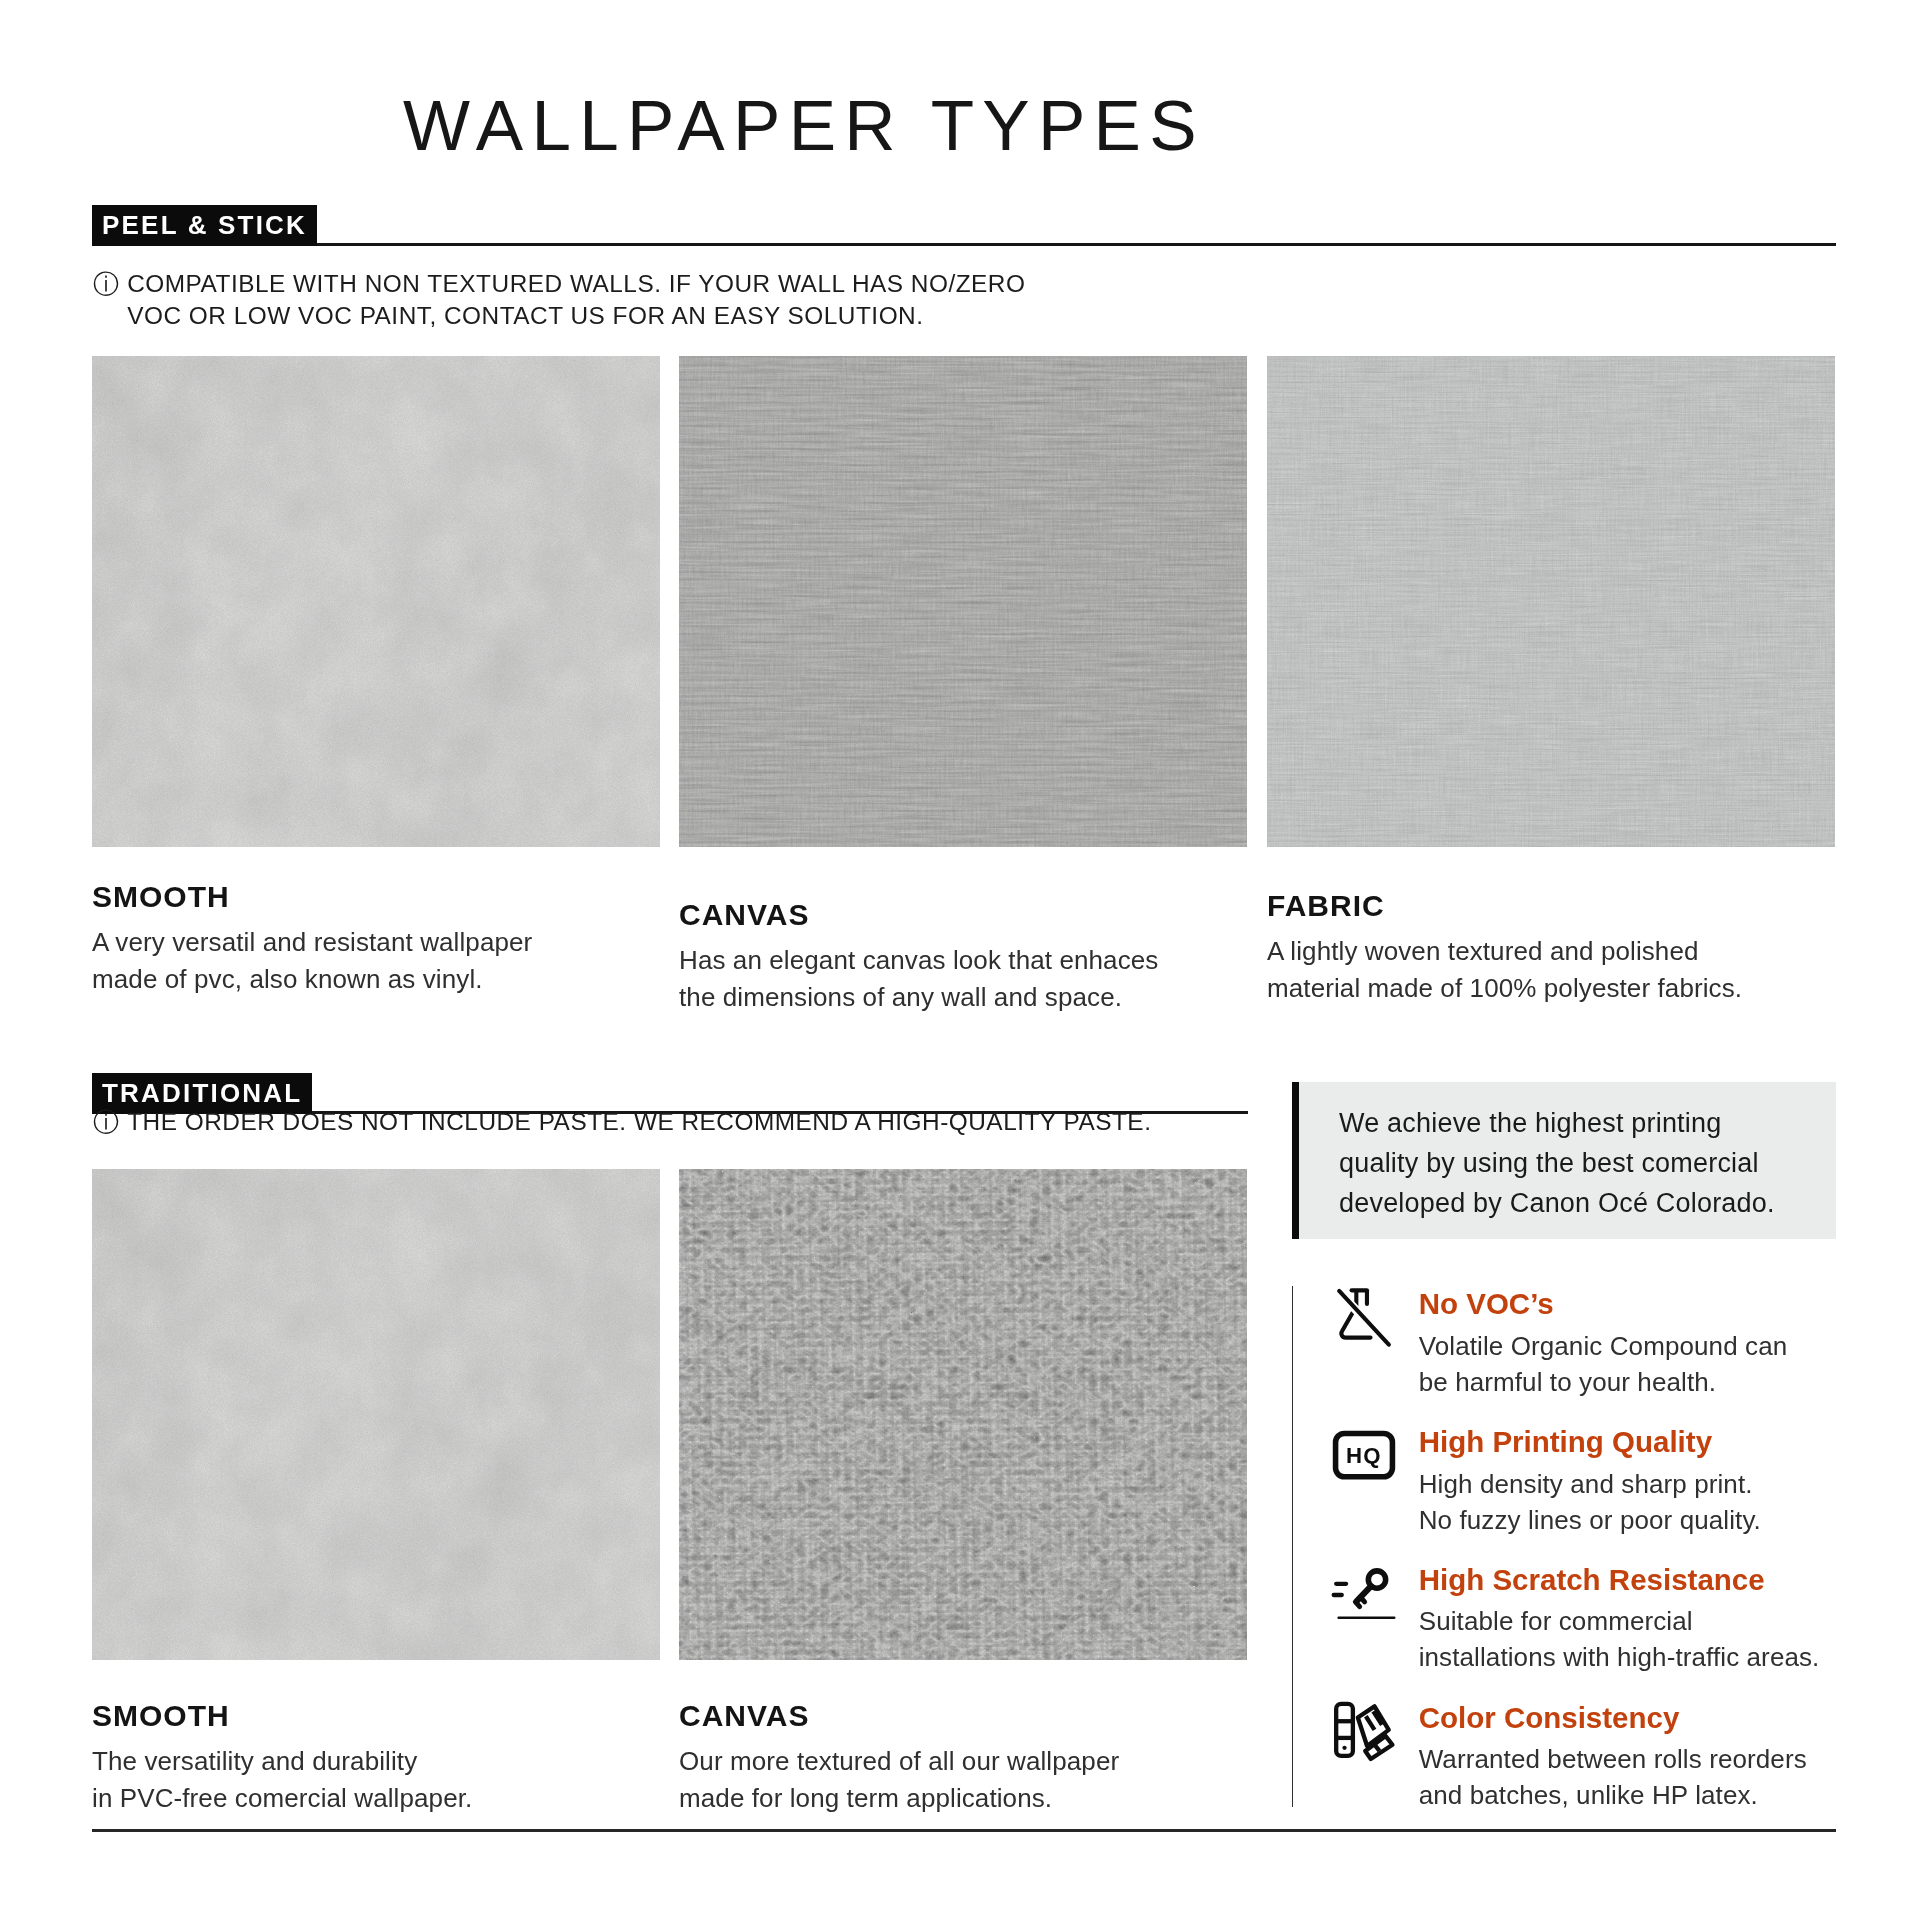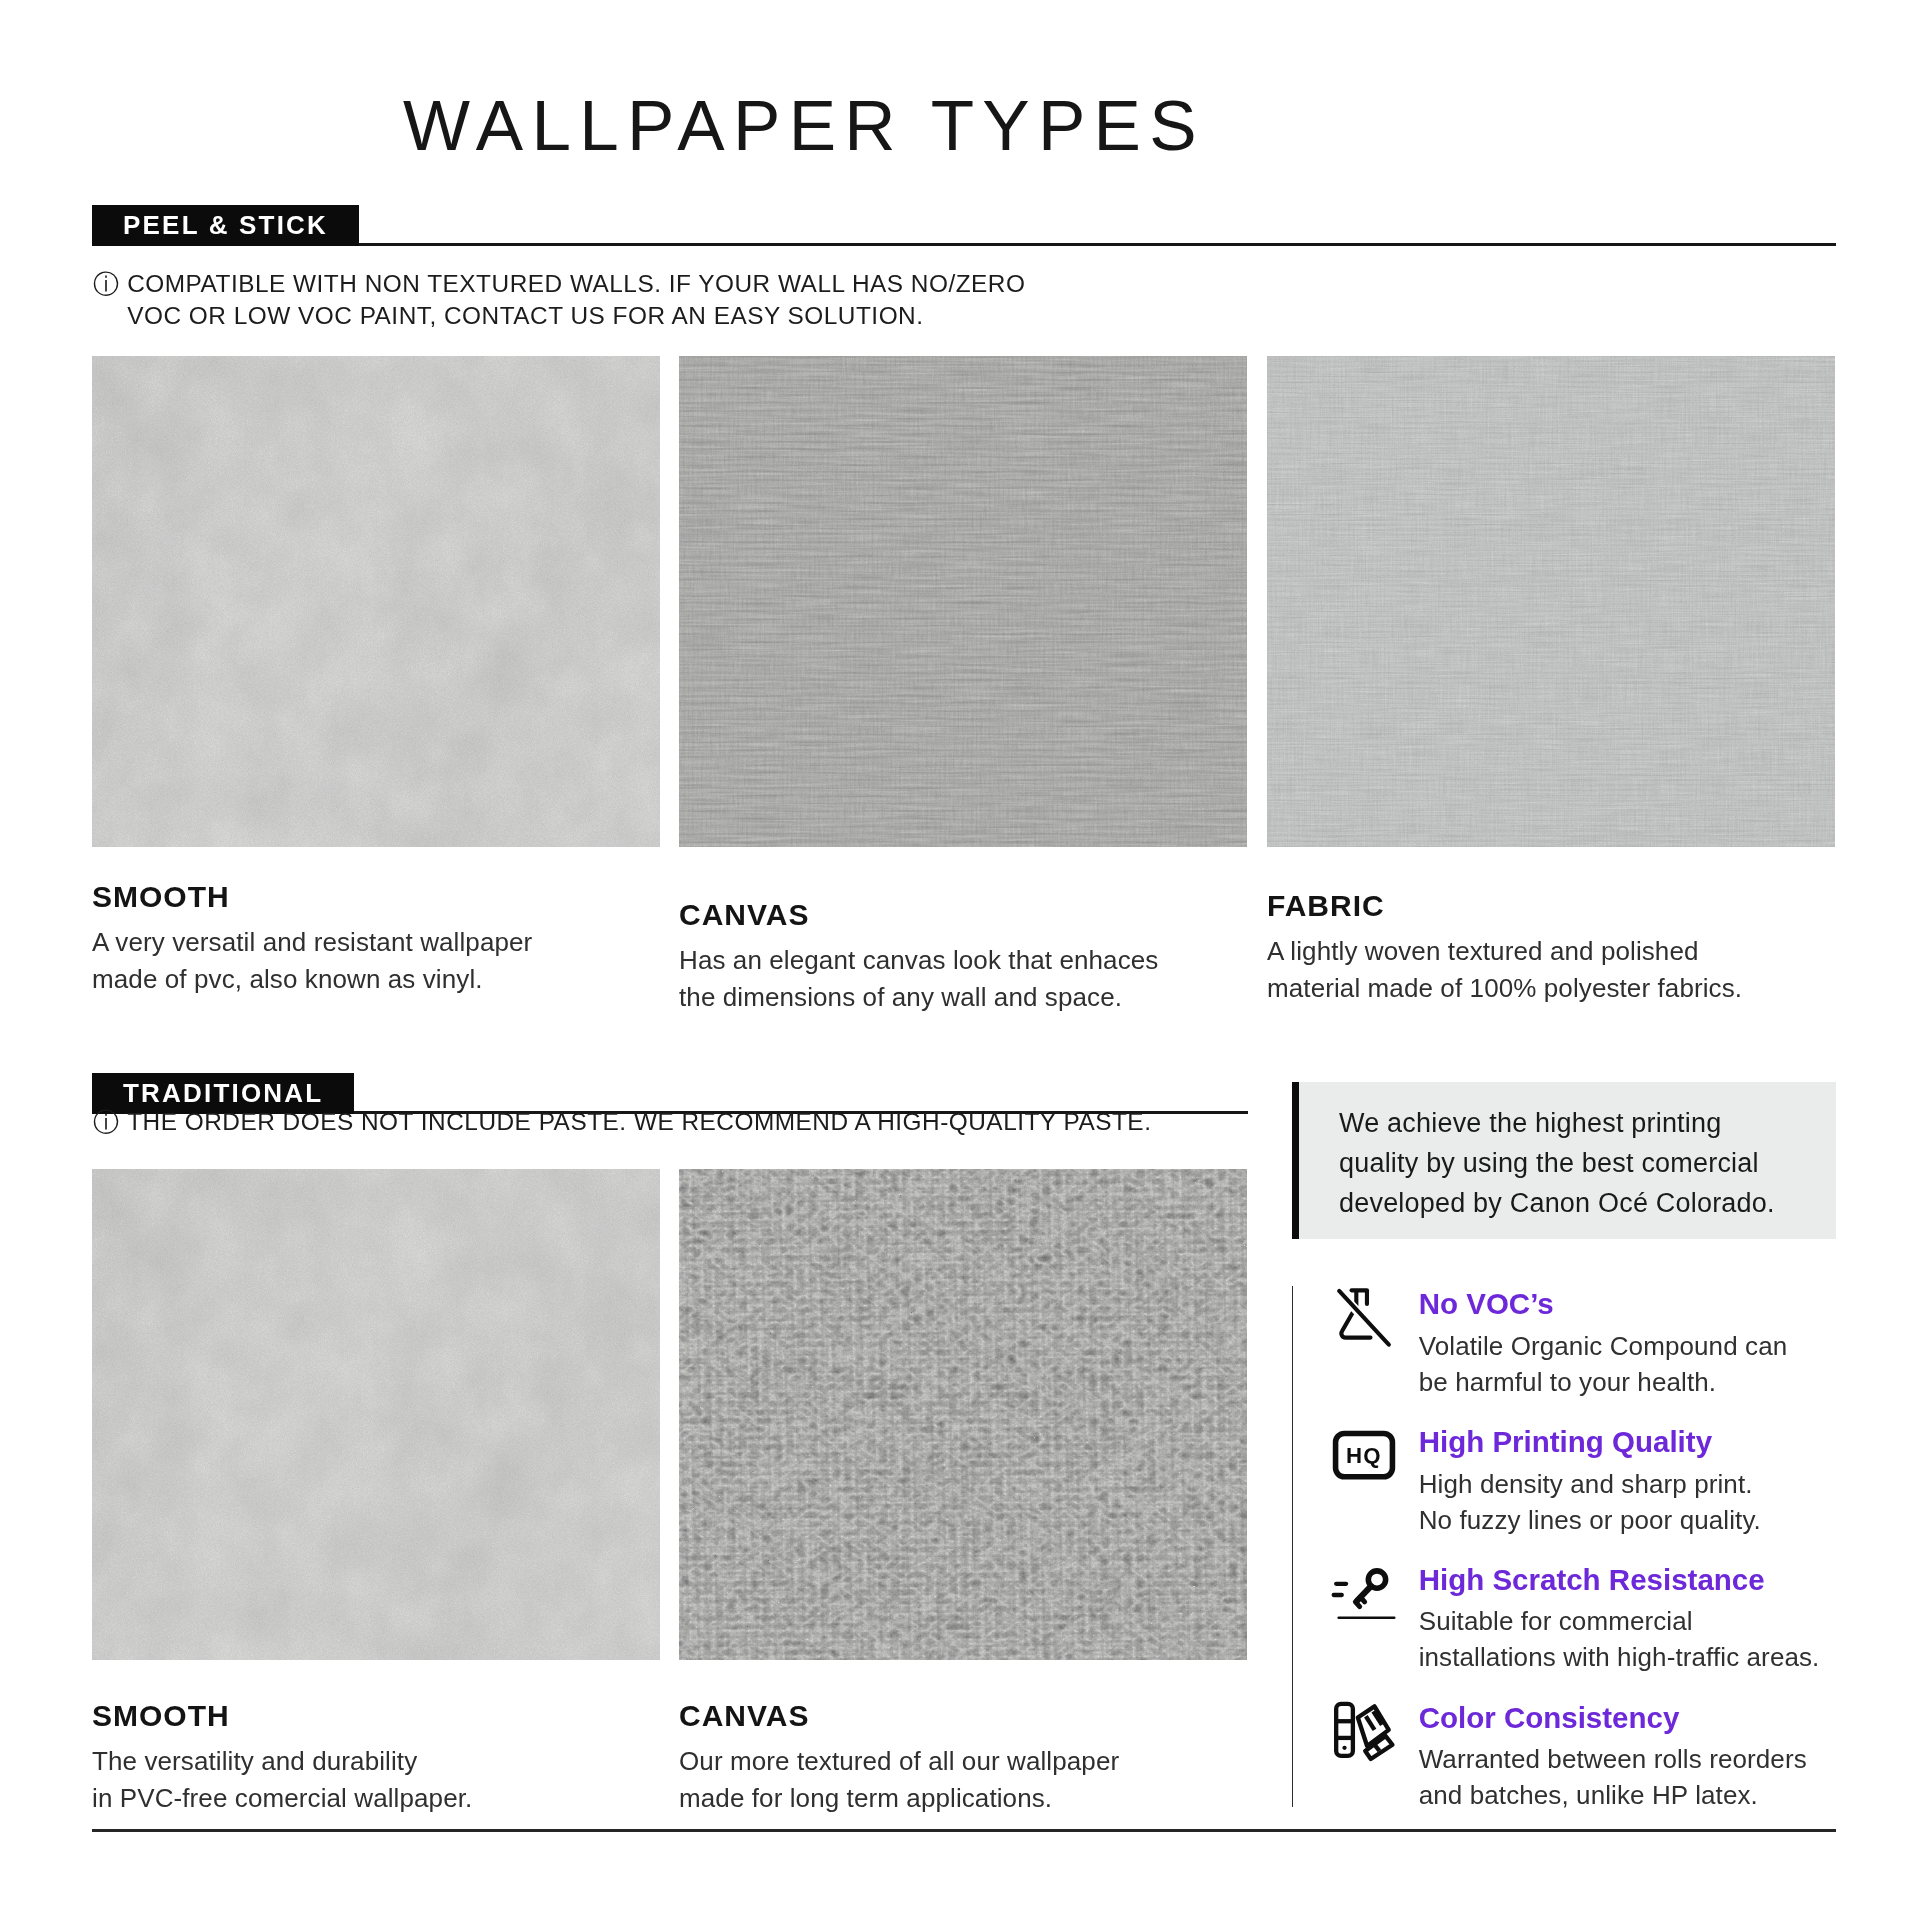--- a/index.html
+++ b/index.html
@@ -8,21 +8,21 @@
     font-family:"Liberation Sans", sans-serif;color:#131313;overflow:hidden;
   }
   
   .page-title{
     position:absolute;top:85px;left:0;width:1608px;text-align:center;
     font-size:71px;font-weight:400;letter-spacing:8.3px;color:#161616;margin:0;
   }
   .sec-head{position:absolute;display:flex;align-items:flex-end;}
   .badge{
     display:inline-flex;align-items:center;background:#0b0b0b;color:#ffffff;
-    font-size:26px;font-weight:600;letter-spacing:2.2px;height:41px;padding:0 31px;
+    font-size:26px;font-weight:600;letter-spacing:2.2px;height:41px;padding:0 10px;
     white-space:nowrap;
   }
   .hline{flex:1;height:3.2px;background:#161616;}
   
   .note{position:absolute;display:flex;gap:7.7px;font-size:24.4px;letter-spacing:0.5px;
     line-height:1.32;color:#1c1c1c;}
   .info-icon{font-size:26px;line-height:1.25;}
   
   .card{position:absolute;width:568px;}
   .swatch{position:relative;width:568px;height:491px;overflow:hidden;}
@@ -52,21 +52,21 @@
     font-size:27px;line-height:1.48;color:#1a1a1a;letter-spacing:0.2px;
   }
   .features{
     position:absolute;left:1292px;top:1286px;width:544px;height:521px;
     border-left:1.9px solid #2e2e2e;box-sizing:border-box;padding-left:37px;
   }
   .feature{display:flex;align-items:flex-start;margin-bottom:23px;}
   .f-icon{flex:0 0 72px;width:72px;margin-right:16.7px;margin-top:-1.3px;}
   .f-icon svg{width:68px;height:65px;display:block;}
   .f-text{flex:1;}
-  .f-title{font-size:29.5px;font-weight:700;margin:1.3px 0 7.7px 0;color:#6d28d9;}
+  .f-title{font-size:29.5px;font-weight:700;margin:1.3px 0 7.7px 0;color:#c2410c;}
   .f-desc{font-size:26px;line-height:1.38;color:#303030;letter-spacing:0.1px;}
   
   .bottom-rule{position:absolute;left:92px;width:1744px;top:1829px;height:3.2px;background:#262626;}
   .hidden-defs{position:absolute;width:0;height:0;overflow:hidden;}
 </style>
 </head>
 <body>
 
 <div class="page">
 

